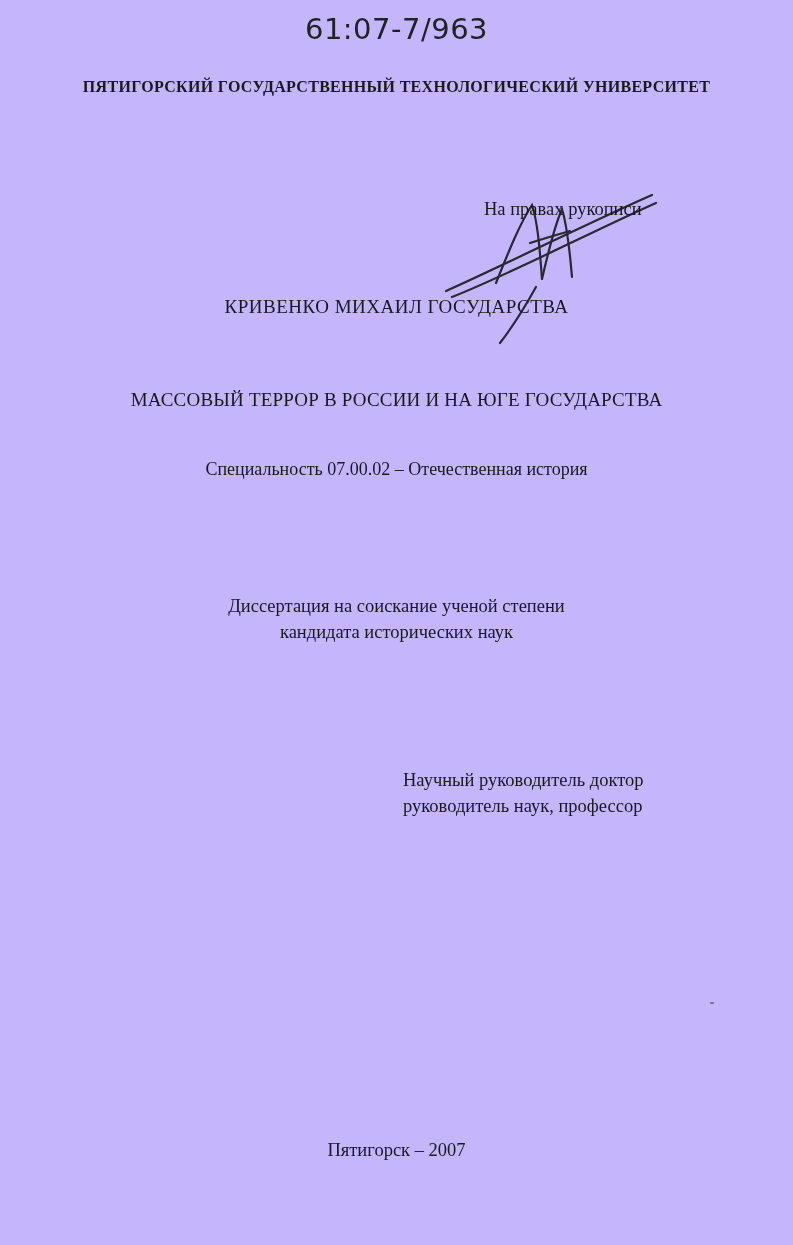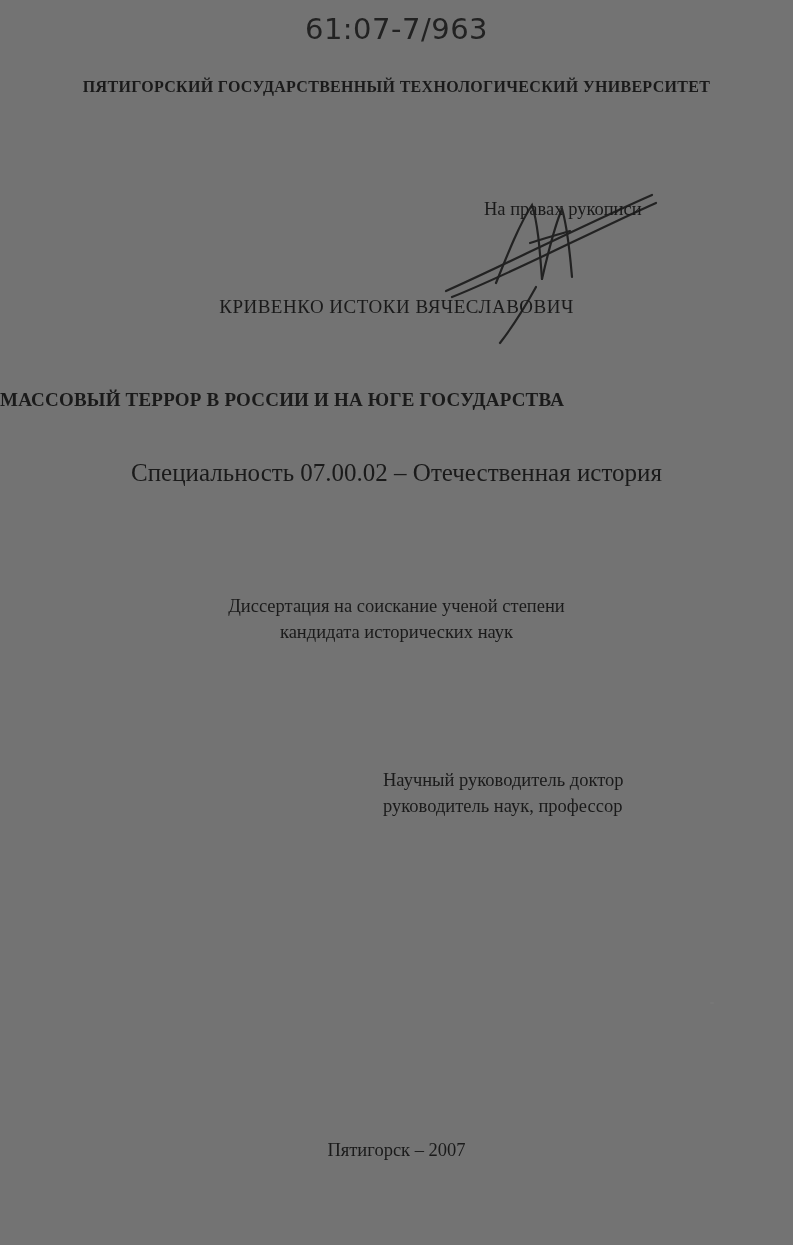--- a/index.html
+++ b/index.html
@@ -4,21 +4,21 @@
 <style>
   html, body {
     margin: 0;
     padding: 0;
     background: #ffffff;
   }
   .page {
     position: relative;
     width: 793px;
     height: 1245px;
-    background: #737373;
+    background: #c4b5fd;
     font-family: "Liberation Serif", serif;
     color: #1a1a1a;
     overflow: hidden;
   }
   .centered {
     position: absolute;
     left: 0;
     width: 100%;
     text-align: center;
   }
@@ -49,43 +49,43 @@
   .author {
     top: 296px;
     font-size: 19px;
     letter-spacing: 0.5px;
   }
   .title-block {
     position: absolute;
     top: 386px;
     left: 0;
     width: 100%;
-    text-align: left;
+    text-align: center;
     font-size: 19px;
-    font-weight: bold;
+    font-weight: normal;
     line-height: 27px;
     letter-spacing: 0.2px;
   }
   .specialty {
     top: 459px;
-    font-size: 25px;
+    font-size: 18px;
   }
   .dissertation-block {
     position: absolute;
     top: 593px;
     left: 0;
     width: 100%;
     text-align: center;
     font-size: 18.5px;
     line-height: 26px;
   }
   .advisor-block {
     position: absolute;
     top: 768px;
-    left: 383px;
+    left: 403px;
     font-size: 18.5px;
     line-height: 25.5px;
     text-align: left;
   }
   .footer-line {
     top: 1140px;
     font-size: 18.5px;
   }
   .signature-svg {
     position: absolute;
@@ -120,21 +120,21 @@
     <g fill="none" stroke="#1a1a1a" stroke-width="2.2" stroke-linecap="round" opacity="0.9">
       <path d="M 8 108 C 60 85, 150 40, 214 12"></path>
       <path d="M 14 114 C 70 92, 155 48, 218 20"></path>
       <path d="M 58 100 C 70 70, 82 40, 94 22 C 100 40, 102 70, 104 96"></path>
       <path d="M 104 96 C 110 70, 116 44, 124 26 C 130 46, 132 72, 134 94"></path>
       <path d="M 92 60 C 104 56, 118 52, 132 48"></path>
       <path d="M 98 104 C 88 122, 76 142, 62 160"></path>
     </g>
   </svg>
 
-  <div class="centered author">КРИВЕНКО ИСТОКИ ВЯЧЕСЛАВОВИЧ</div>
+  <div class="centered author">КРИВЕНКО МИХАИЛ ГОСУДАРСТВА</div>
 
   <div class="title-block">
     <div>МАССОВЫЙ ТЕРРОР В РОССИИ И НА ЮГЕ ГОСУДАРСТВА</div>
   </div>
 
   <div class="centered specialty">Специальность 07.00.02 – Отечественная история</div>
 
   <div class="dissertation-block">
     <div>Диссертация на соискание ученой степени</div>
     <div>кандидата исторических наук</div>

